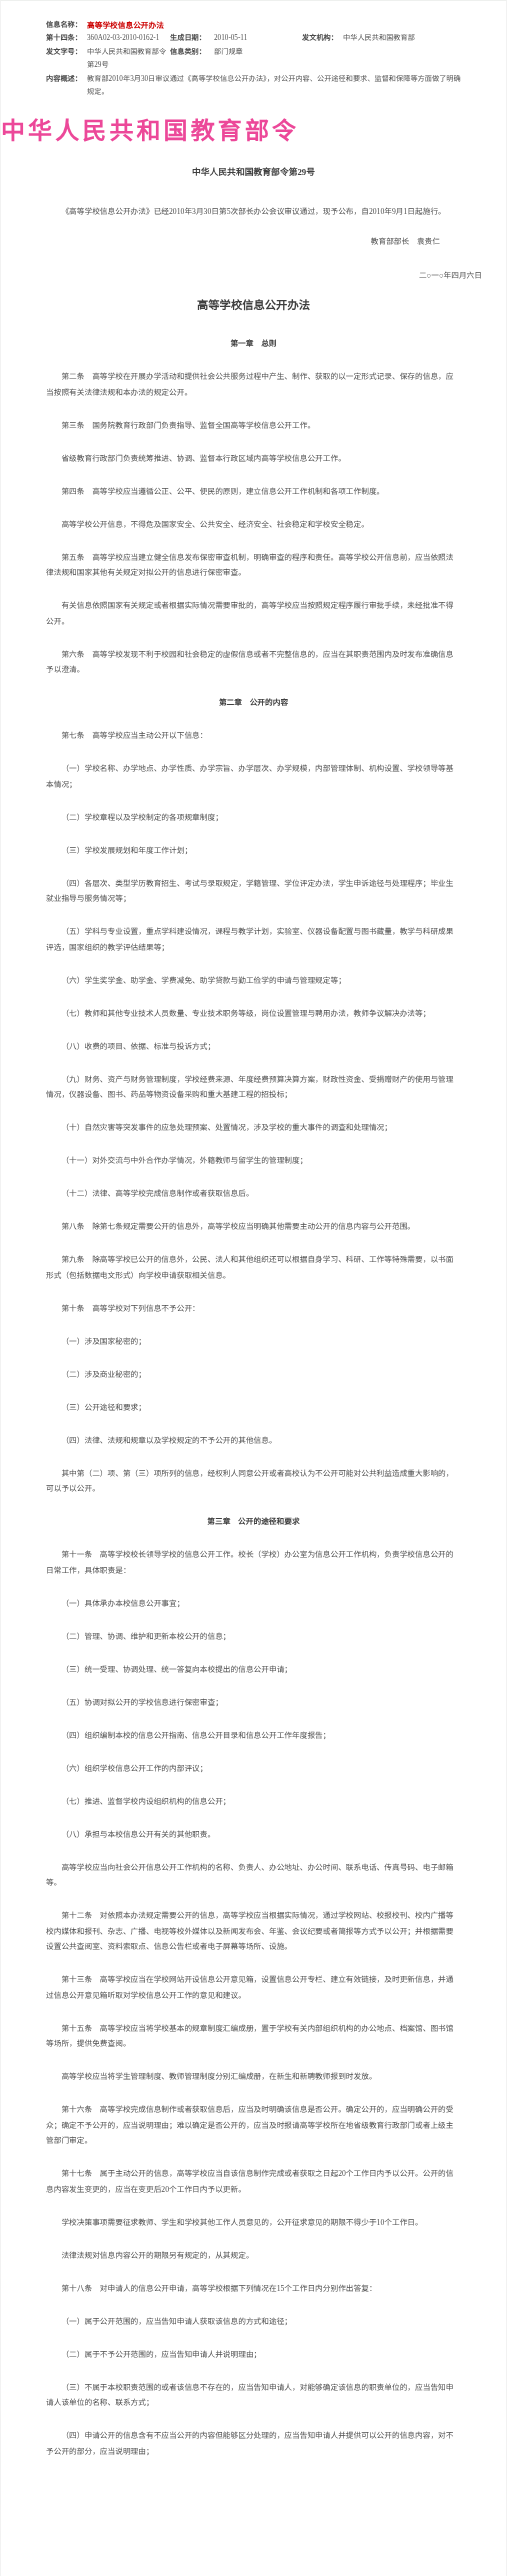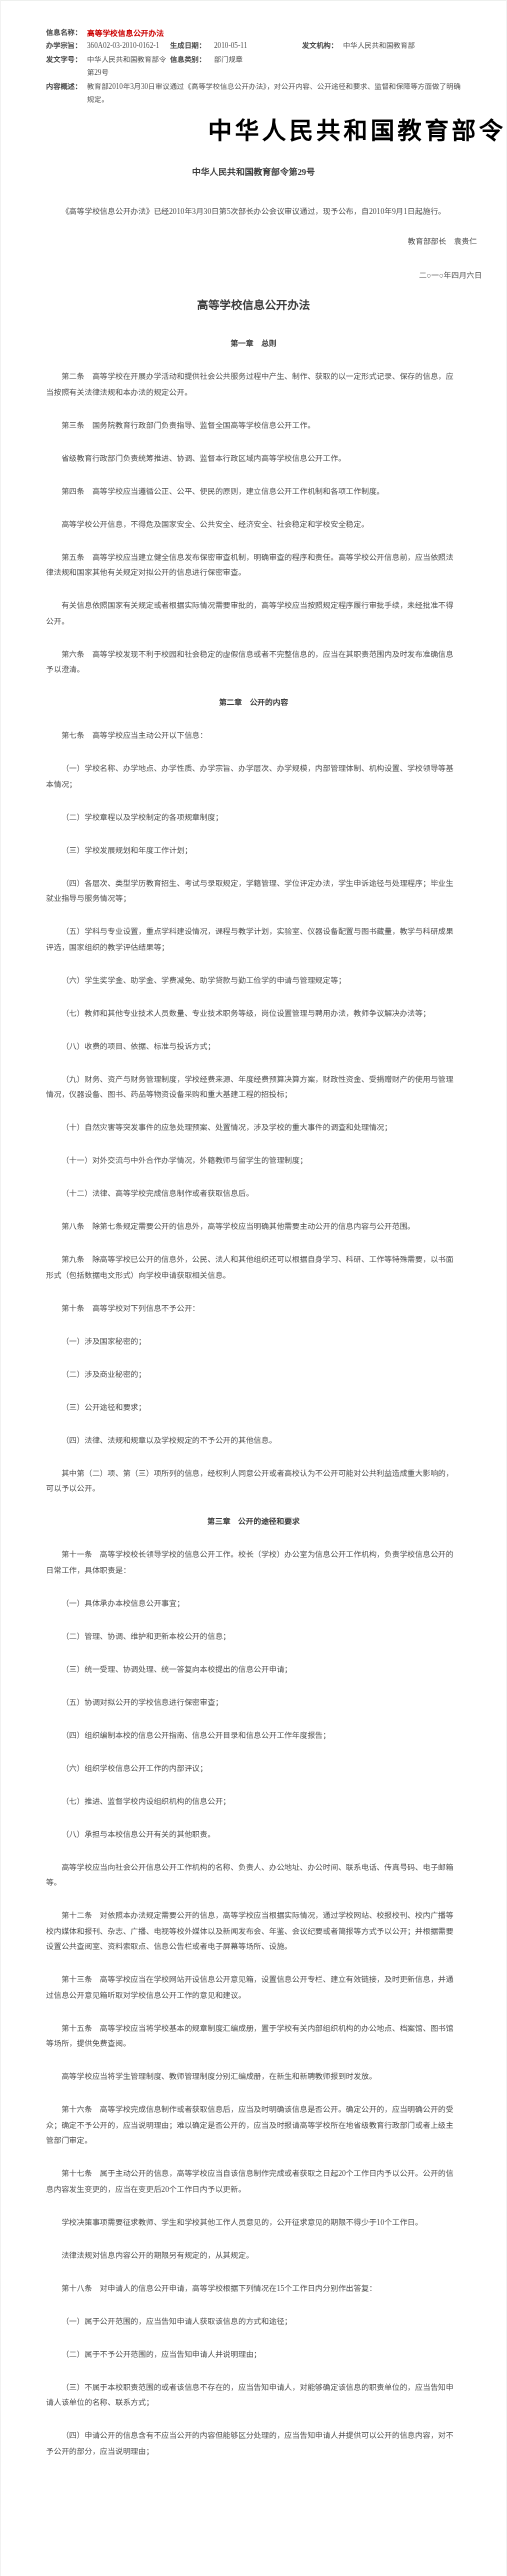--- a/index.html
+++ b/index.html
@@ -9,63 +9,63 @@
     margin:0 auto;
     background:#ffffff;
     box-sizing:border-box;
     border-top:1px solid #eef0ee;
     border-left:0.5px solid #f2f2f2;
     border-right:0.5px solid #f2f2f2;
     font-family:"Liberation Serif","DejaVu Serif",serif;
     color:#4f4f4f;
   }
   
-  .meta{padding:26px 45px 0 45px;font-size:7.2px;line-height:13.4px;}
+  .meta{padding:18px 45px 0 45px;font-size:7.2px;line-height:13.4px;}
   .meta-row{display:flex;align-items:flex-start;}
   .meta-label{font-weight:bold;color:#4a4a4a;white-space:nowrap;flex:none;width:41px;}
   .meta-label.l2{width:44px;}
   .meta-label.l3{width:41px;}
   .meta-value{color:#525252;}
   .v-index{width:83px;flex:none;}
   .v-date{width:88px;flex:none;}
   .v-docno{width:83px;flex:none;display:inline-block;}
   .v-flex{flex:1;}
   .meta-value.red{color:#cc0000;font-weight:bold;font-size:7.7px;}
   
   .banner{
-    margin-top:9px;
-    text-align:right;
-    color:#000000;
+    margin-top:17px;
+    text-align:left;
+    color:#ec4899;
     font-size:24px;
     font-weight:bold;
     letter-spacing:3.1px;
     line-height:31px;
   }
   .subtitle{margin-top:17.5px;text-align:center;font-size:8.8px;font-weight:bold;color:#3f3f3f;line-height:15.5px;}
   .announce{margin:24px 45px 0 45px;font-size:7.7px;line-height:15.5px;text-indent:2em;}
-  .signer{margin-top:14.4px;text-align:right;padding-right:29px;font-size:7.7px;line-height:15.5px;}
+  .signer{margin-top:14.4px;text-align:right;padding-right:66px;font-size:7.7px;line-height:15.5px;}
   .issue-date{margin-top:18.5px;text-align:right;padding-right:24px;font-size:7.7px;line-height:15.5px;}
   .doc-title{margin-top:13.4px;text-align:center;font-size:11.3px;font-weight:bold;color:#3f3f3f;line-height:17.5px;}
   
   #doc-body{padding:21.6px 45px 15.5px 45px;font-size:7.7px;}
   #doc-body .para{line-height:15.5px;margin:0 0 17.5px 0;text-indent:2em;}
   #doc-body .ch{line-height:15.5px;margin:0 0 17.5px 0;text-align:center;font-weight:bold;color:#3f3f3f;}
 </style>
 </head>
 <body>
 
 <div class="page">
 
   <div class="meta">
     <div class="meta-row">
       <span class="meta-label">信息名称：</span>
       <span class="meta-value red">高等学校信息公开办法</span>
     </div>
     <div class="meta-row">
-      <span class="meta-label">办学宗旨：</span>
+      <span class="meta-label">第十四条：</span>
       <span class="meta-value v-index">360A02-03-2010-0162-1</span>
       <span class="meta-label l2">生成日期：</span>
       <span class="meta-value v-date">2010-05-11</span>
       <span class="meta-label l3">发文机构：</span>
       <span class="meta-value v-flex">中华人民共和国教育部</span>
     </div>
     <div class="meta-row">
       <span class="meta-label">发文字号：</span>
       <span class="meta-value v-docno">中华人民共和国教育部令第29号</span>
       <span class="meta-label l2">信息类别：</span>

